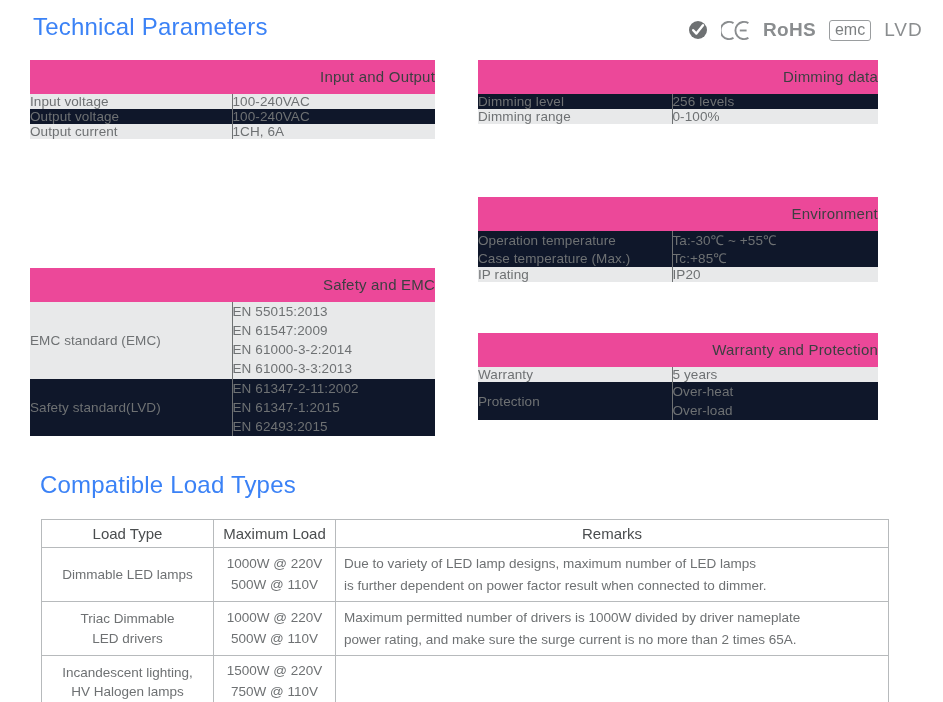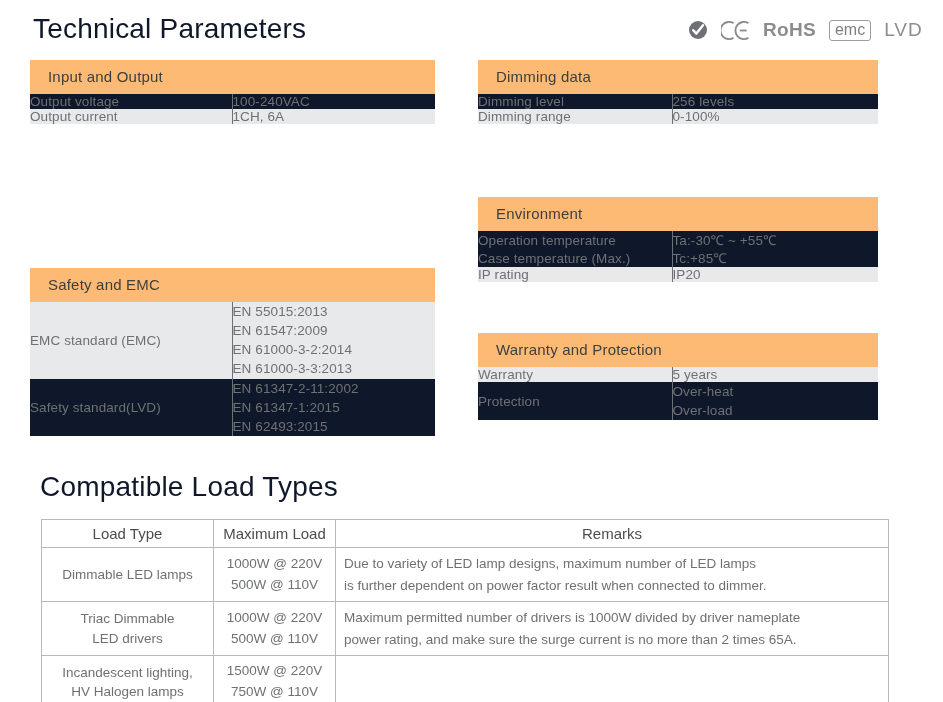--- a/index.html
+++ b/index.html
@@ -11,22 +11,22 @@
     width: 943px;
     height: 702px;
     position: relative;
     font-family: "Liberation Sans", sans-serif;
     -webkit-font-smoothing: antialiased;
   }
 
   
   .section-heading {
     position: absolute;
-    color: #0f172a;
-    font-size: 28px;
+    color: #3b82f6;
+    font-size: 24px;
     font-weight: 400;
     letter-spacing: 0.2px;
     white-space: nowrap;
   }
   #heading-technical { left: 33px; top: 13px; }
   #heading-loadtypes { left: 40px; top: 471px; }
 
   
   #cert-marks {
     position: absolute;
@@ -73,25 +73,25 @@
   #table-dimming      { left: 478px; top: 60px;  width: 400px; }
   #table-environment  { left: 478px; top: 197px; width: 400px; }
   #table-warranty     { left: 478px; top: 333px; width: 400px; }
 
   .spec-table td, .spec-table th {
     padding: 0;
     margin: 0;
     vertical-align: middle;
   }
   .spec-header th {
-    background: #fdba74;
+    background: #ec4899;
     color: #3c3f41;
     font-size: 15px;
     font-weight: 400;
-    text-align: left;
+    text-align: right;
     padding: 8px 0 9px 18px;
     letter-spacing: 0.2px;
   }
   .spec-row td {
     font-size: 13.5px;
     color: #6e7173;
     font-weight: 400;
     letter-spacing: 0.1px;
   }
   .spec-row.shade td { background: #e8e9ea; }
@@ -189,20 +189,24 @@
   <colgroup>
       <col class="c-label">
       <col>
     </colgroup>
   <thead>
     <tr class="spec-header">
       <th colspan="2">Input and Output</th>
     </tr>
   </thead>
   <tbody>
+    <tr class="spec-row shade">
+      <td class="cell-label">Input voltage</td>
+      <td class="cell-value">100-240VAC</td>
+    </tr>
     <tr class="spec-row plain">
       <td class="cell-label">Output voltage</td>
       <td class="cell-value">100-240VAC</td>
     </tr>
     <tr class="spec-row shade">
       <td class="cell-label">Output current</td>
       <td class="cell-value">1CH, 6A</td>
     </tr>
   </tbody>
 </table>

